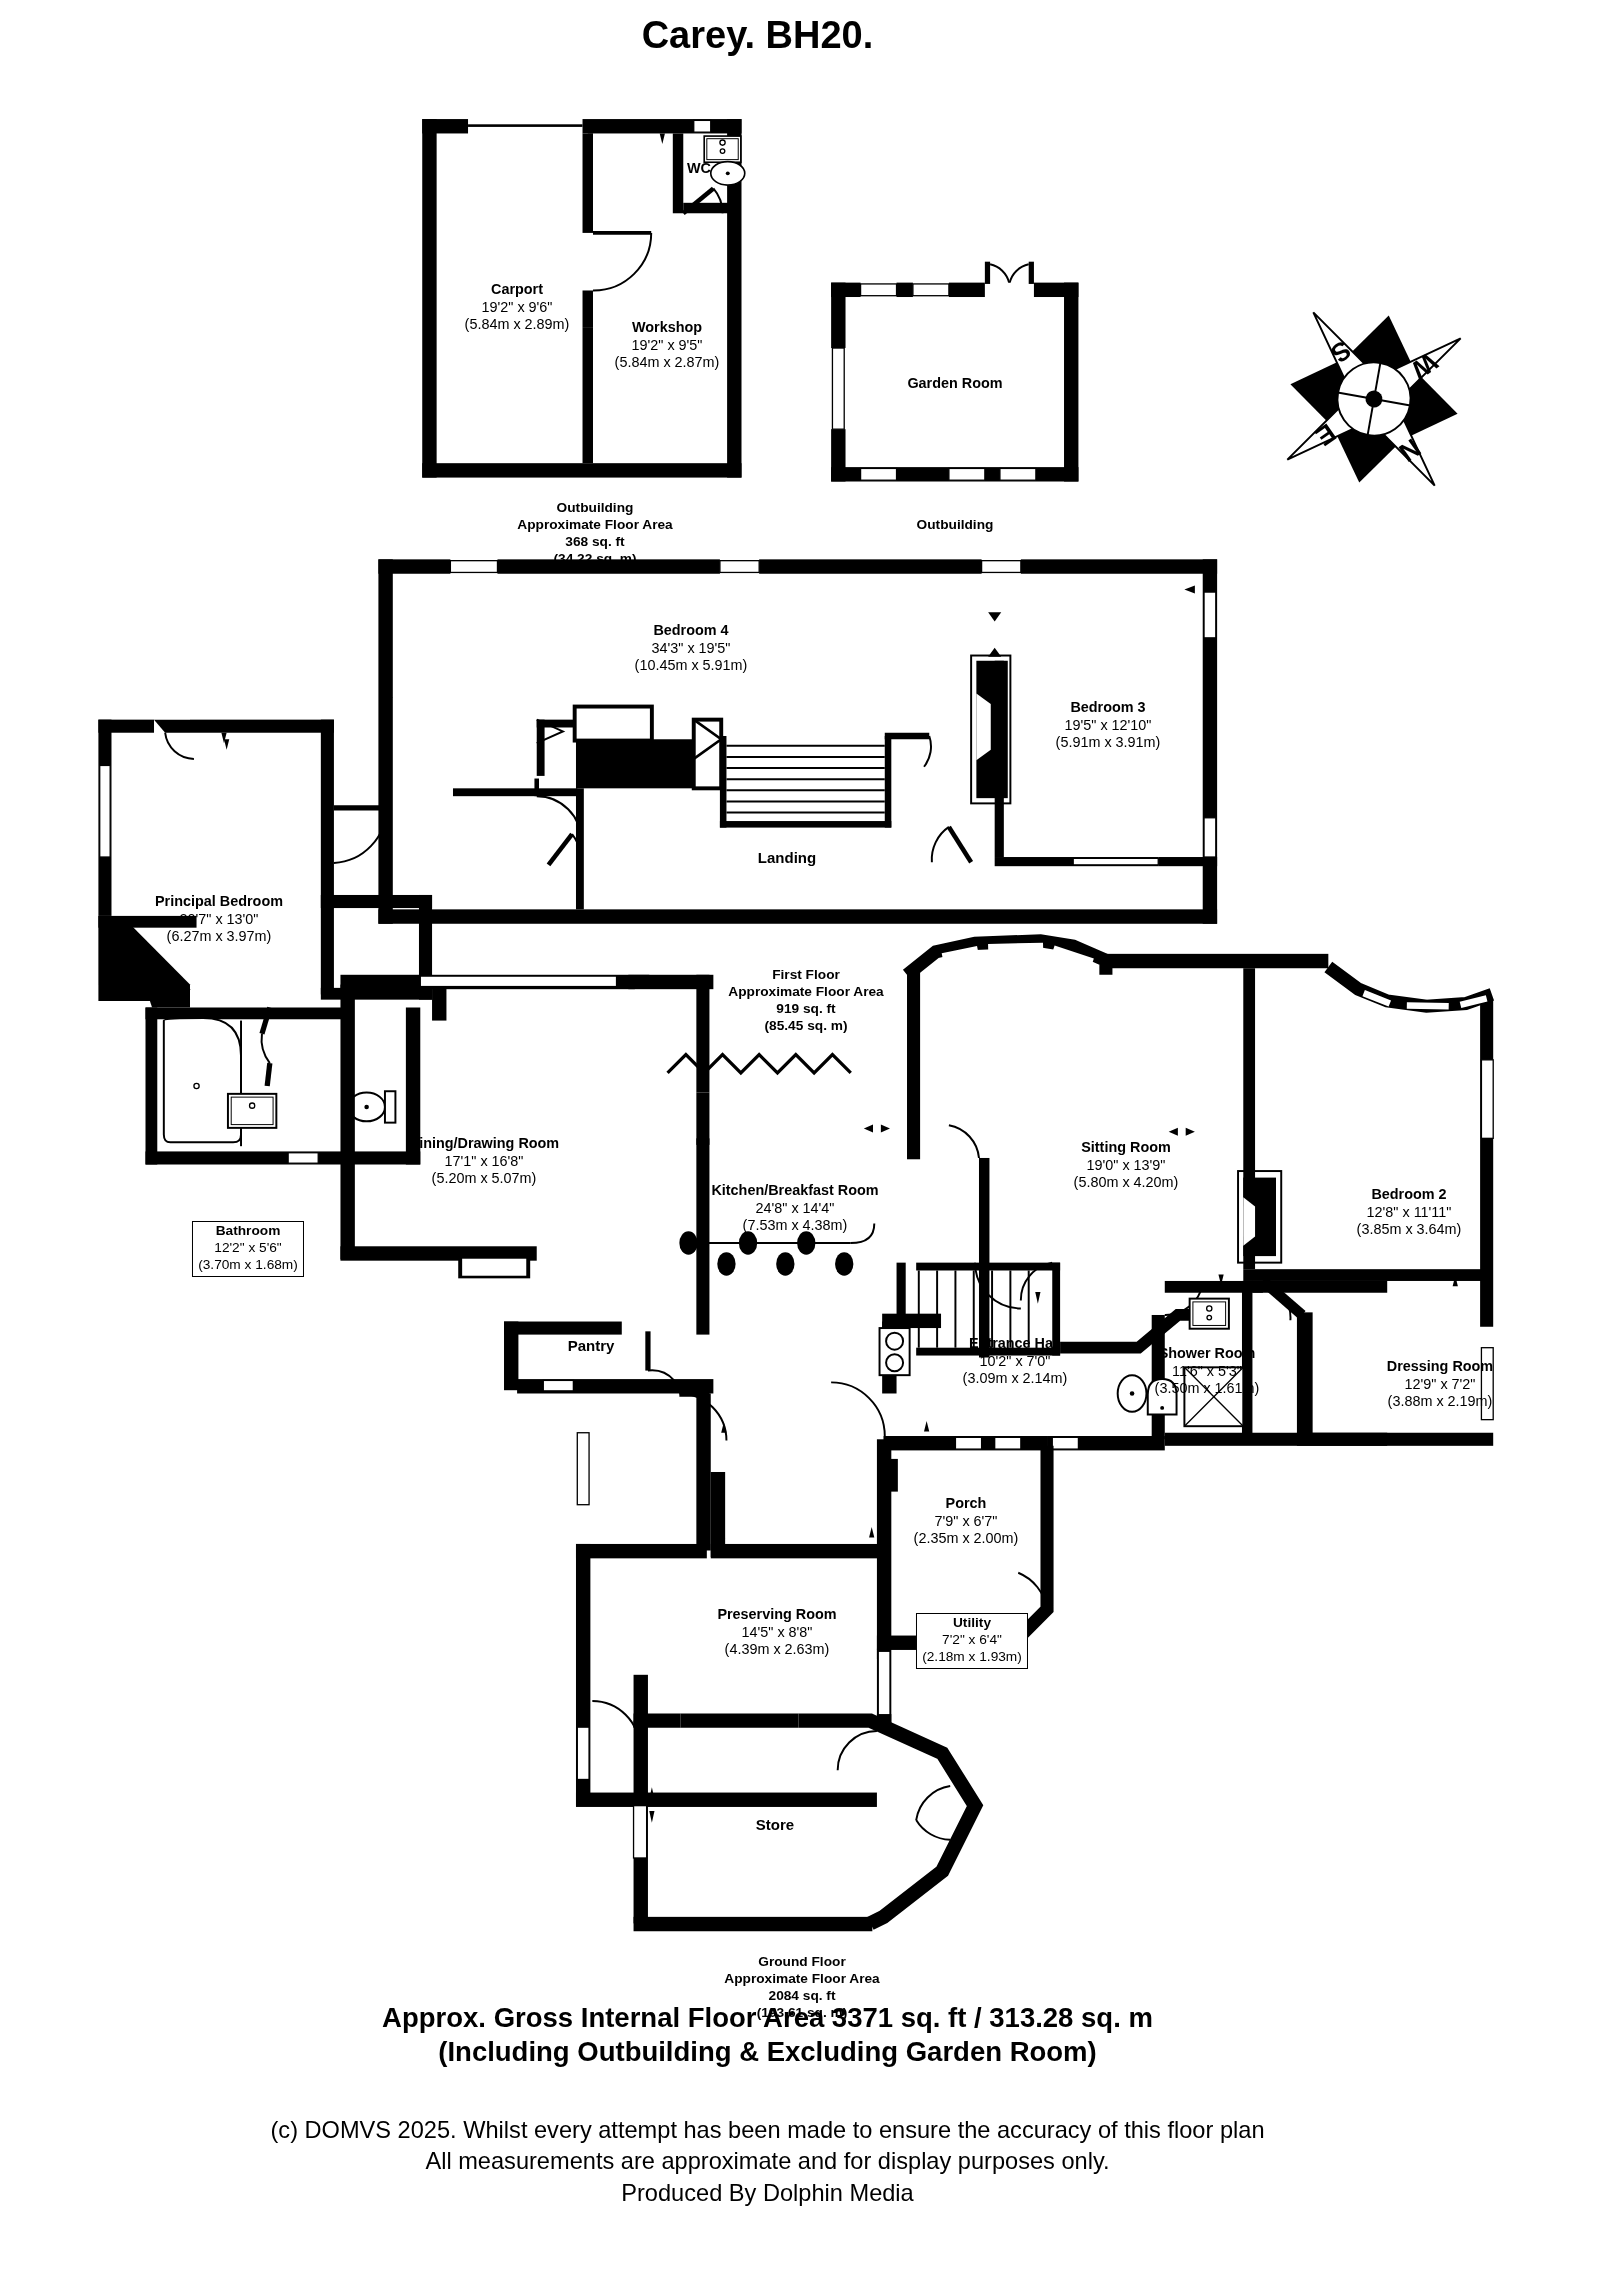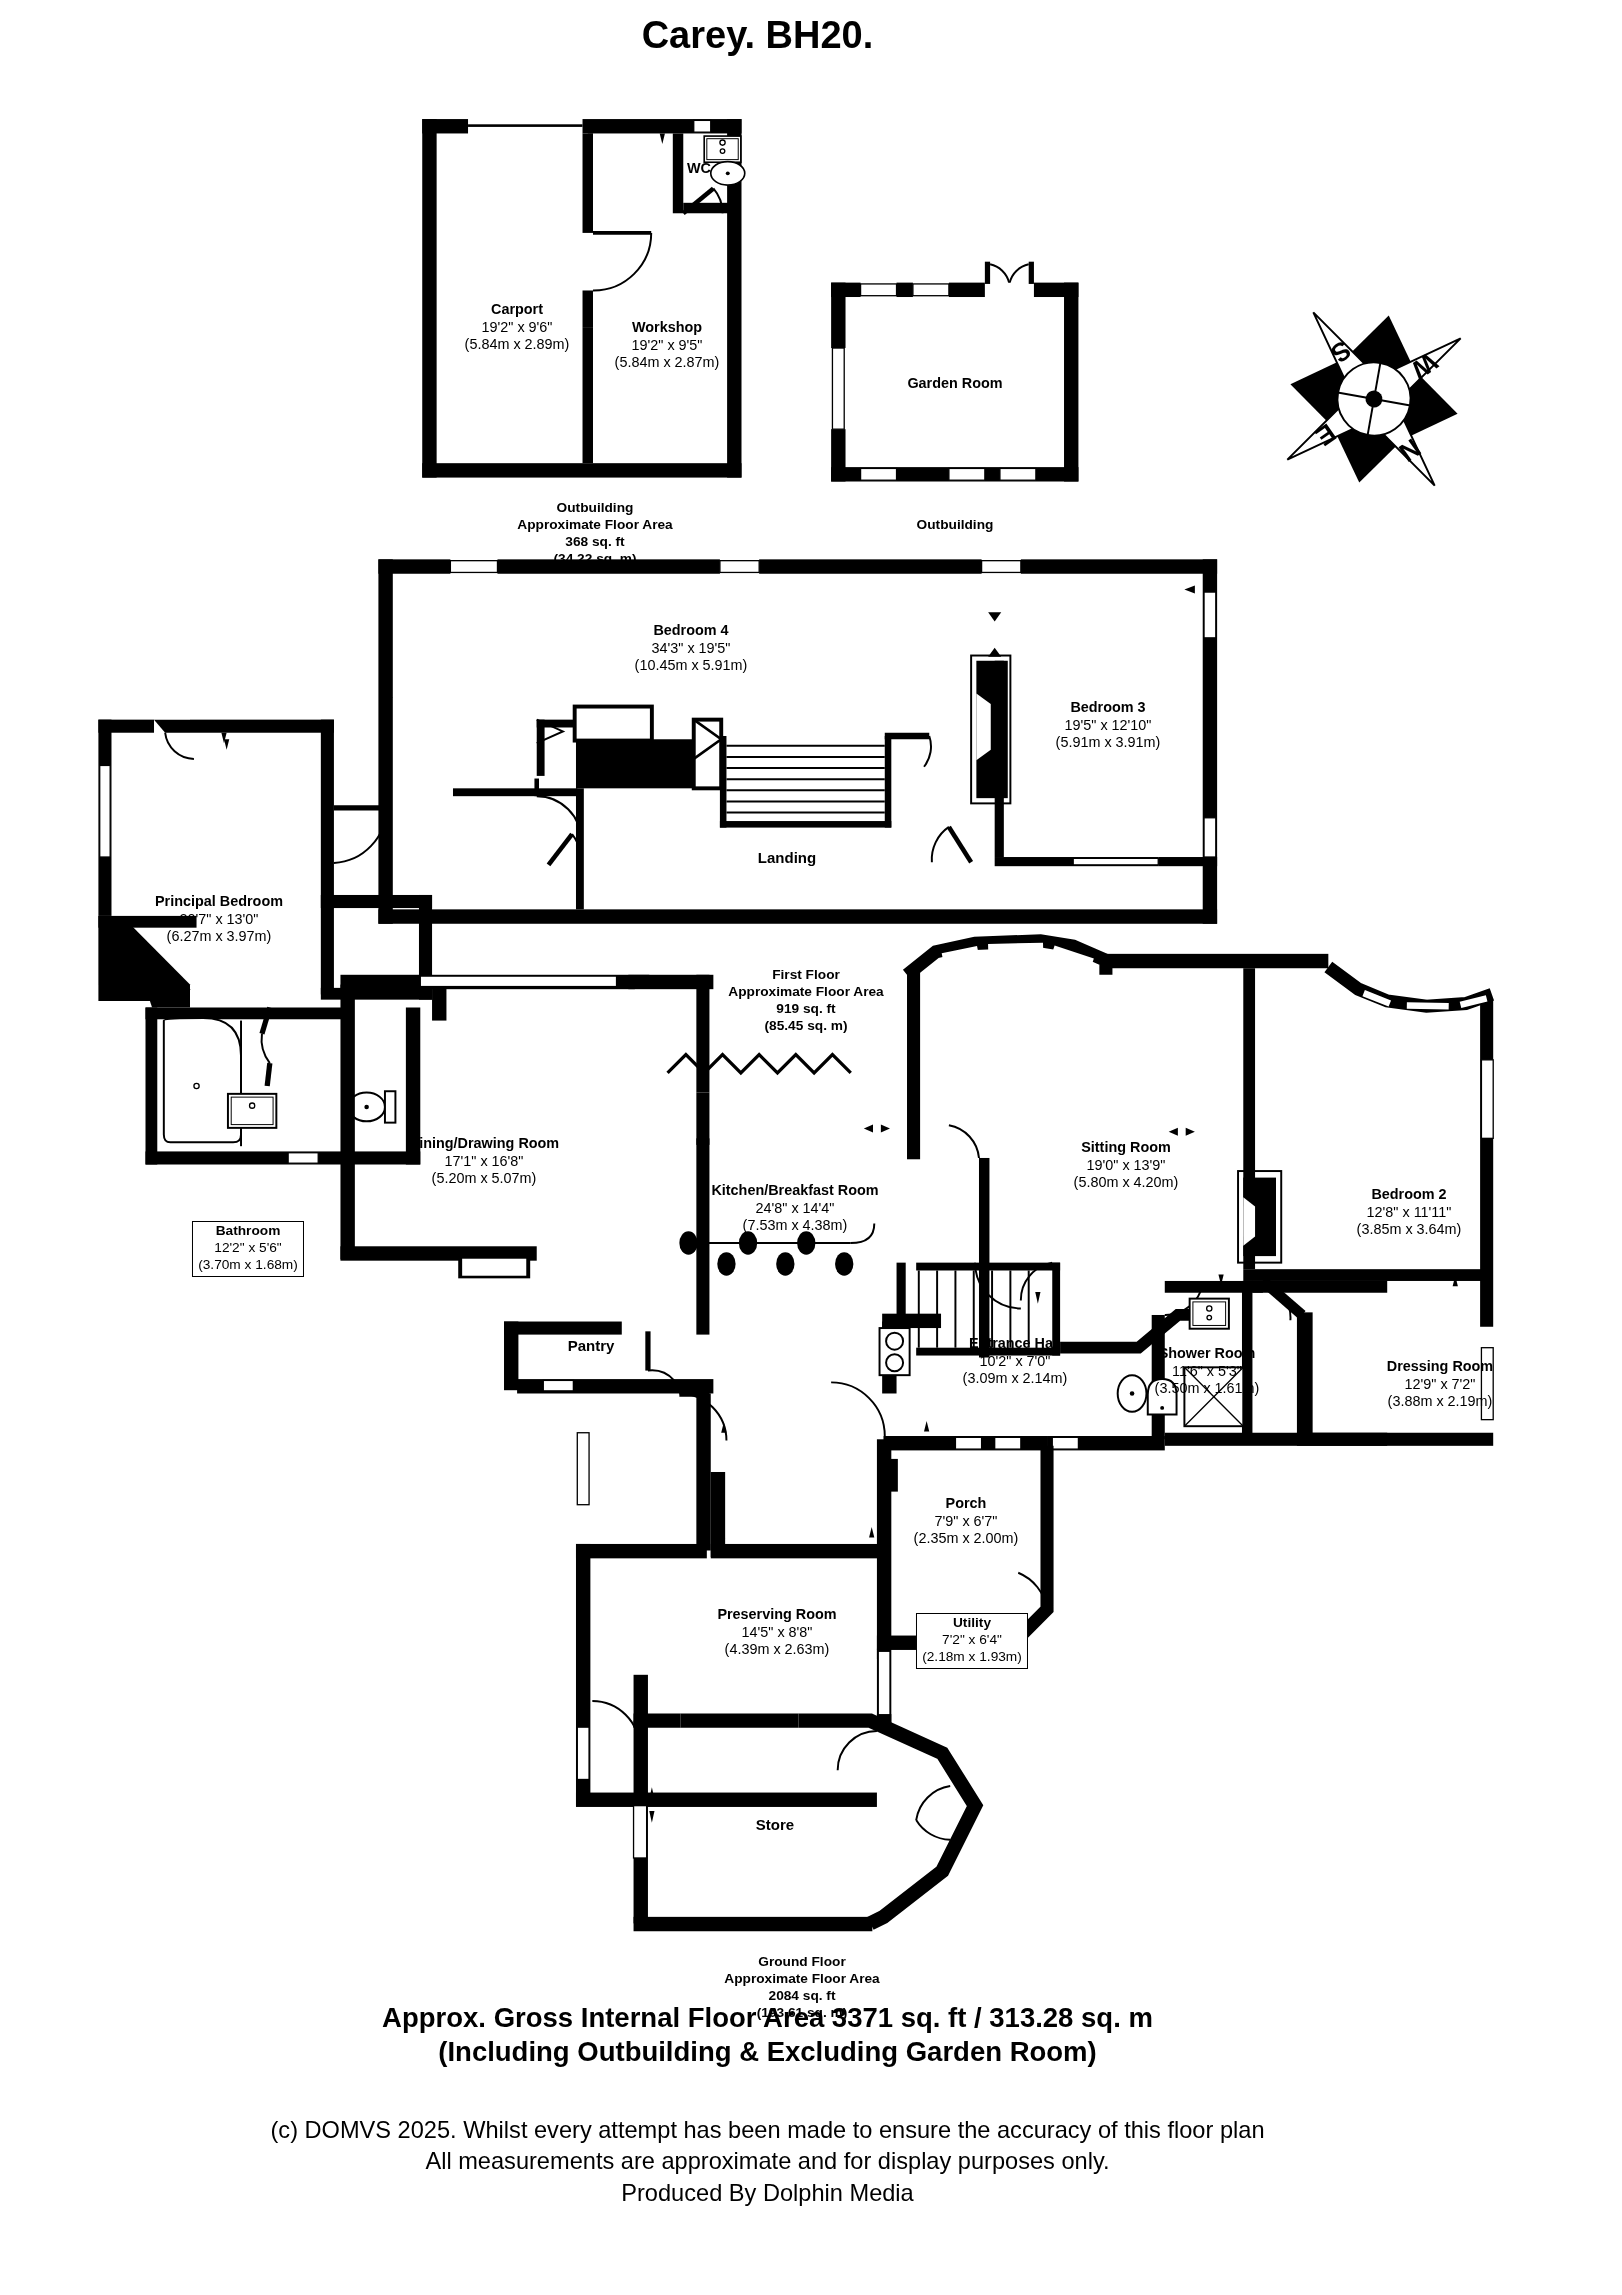--- a/index.html
+++ b/index.html
@@ -378,21 +378,21 @@
     <path d="M1110 2190 l-8 0 l4 -16 z"></path>
     <path d="M1336 2350 l-8 0 l4 -16 z"></path>
     <path d="M1108 2352 l-8 0 l4 -16 z"></path>
     <path d="M1000 2750 l-8 0 l4 -18 z"></path>
     <path d="M1000 2768 l-8 0 l4 18 z"></path>
   </g>
 
   </g>
 </svg>
 
-<div class="lbl t22" style="left:517px;top:281px;margin-top:20px;">
+<div class="lbl t22" style="left:517px;top:281px;">
   <div class="nm">Carport</div>
   <div class="dim">19'2" x 9'6"</div>
   <div class="dim">(5.84m x 2.89m)</div>
 </div>
 
 <div class="lbl t22" style="left:667px;top:319px;">
   <div class="nm">Workshop</div>
   <div class="dim">19'2" x 9'5"</div>
   <div class="dim">(5.84m x 2.87m)</div>
 </div>

